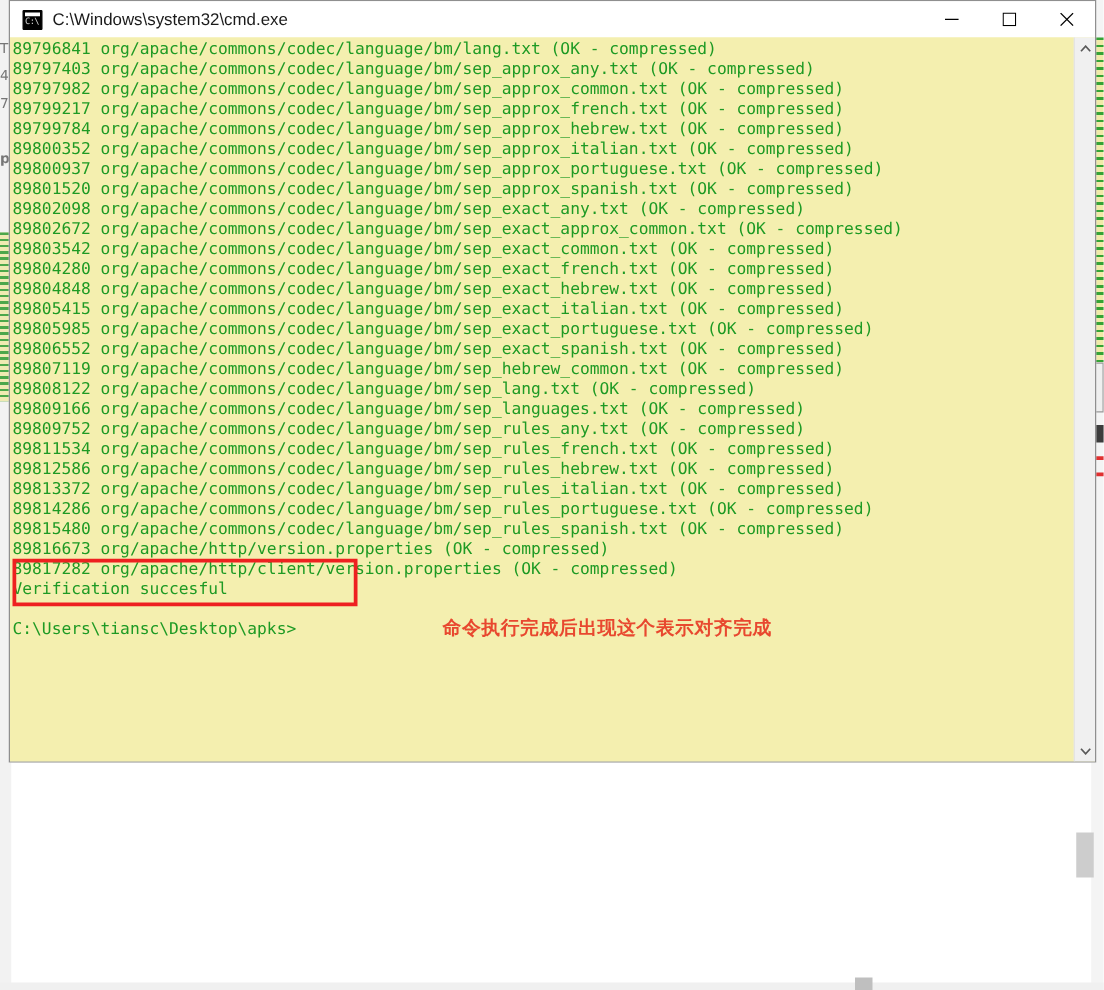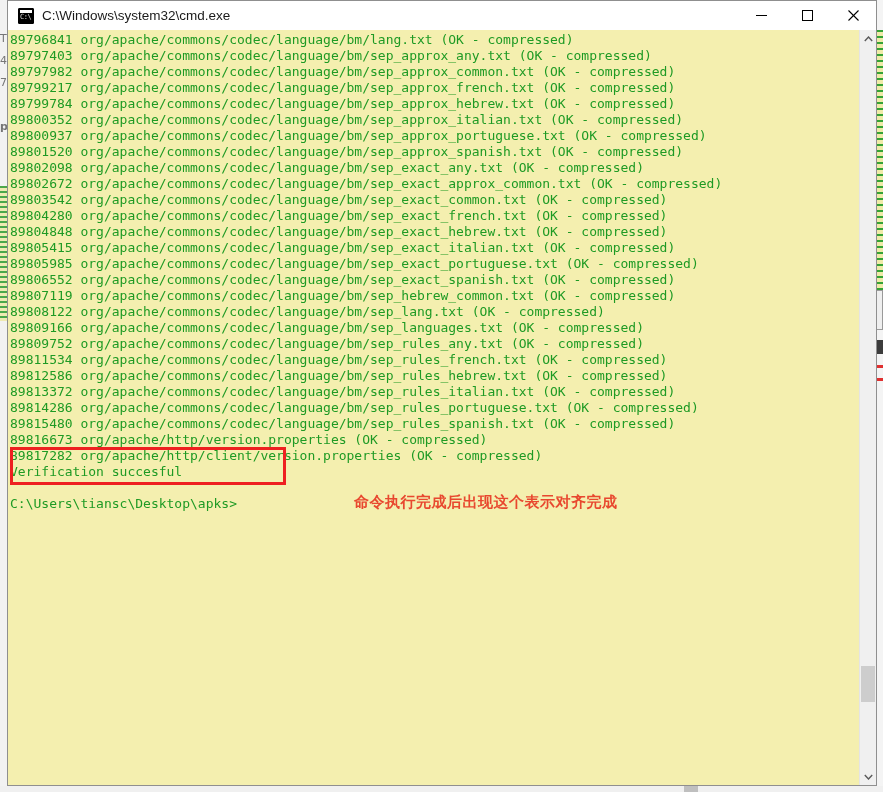--- a/index.html
+++ b/index.html
@@ -106,21 +106,21 @@
     left: 684px; top: 782px;
     width: 14px; height: 10px;
     background: #bfbfbf;
   }
 
   
   #cmd-window {
     position: absolute;
     left: 7px; top: 0px;
     width: 870px;
-    height: 786px;
+    height: 610px;
     background: #ffffff;
     border: 1px solid #8f8f8f;
     box-sizing: border-box;
     box-shadow: 0 0 0 0 rgba(0,0,0,0);
   }
   #titlebar {
     position: relative;
     height: 29px;
     background: #ffffff;
     display: flex;

